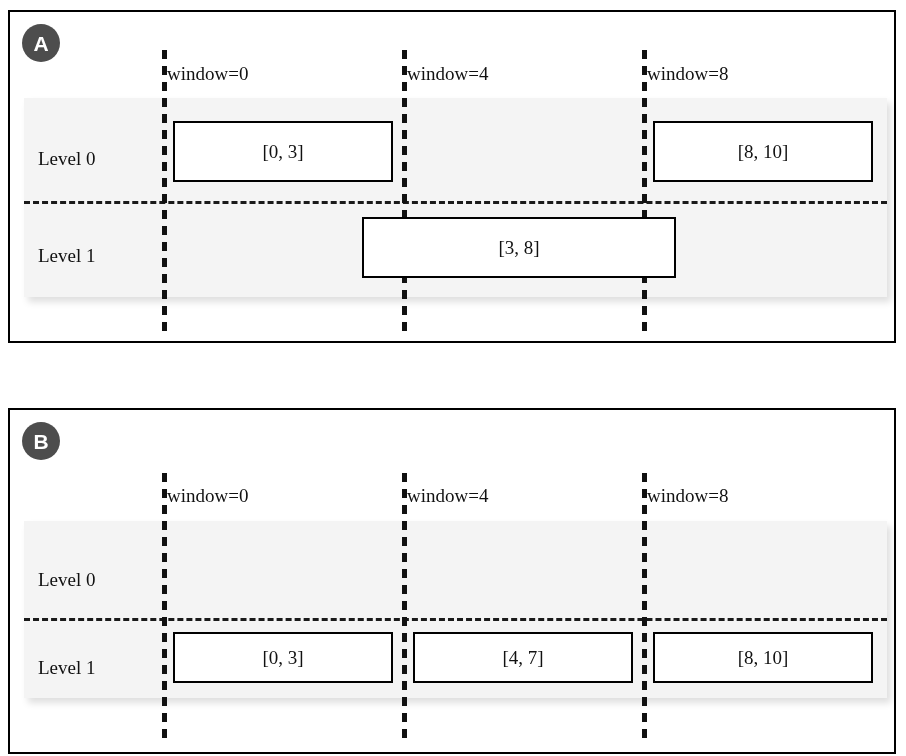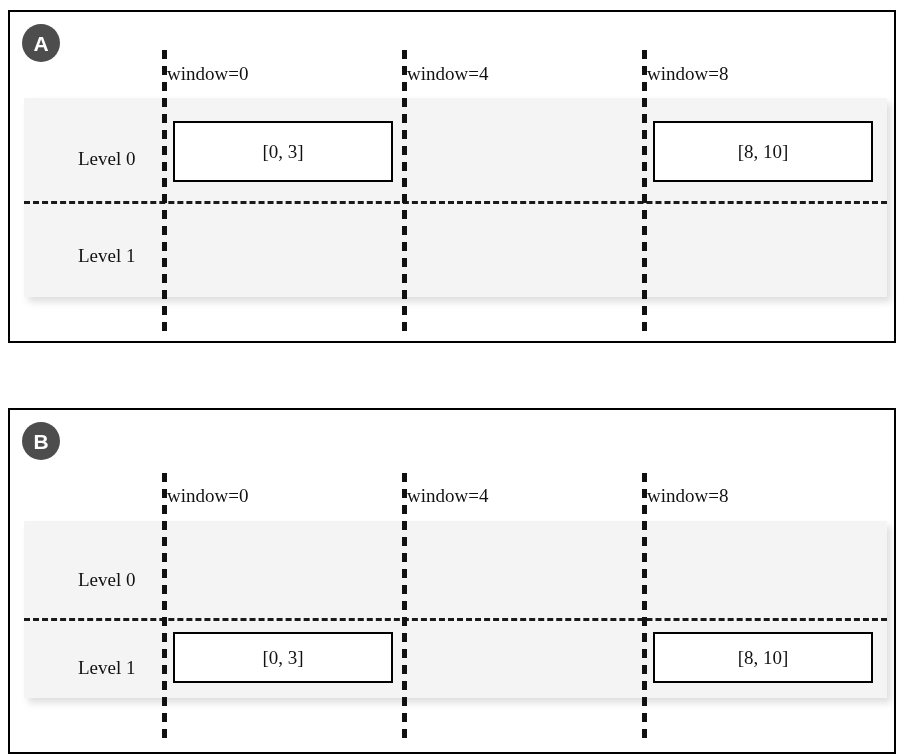--- a/index.html
+++ b/index.html
@@ -83,21 +83,20 @@
     line-height: 1;
     white-space: nowrap;
   }
 
   
   .levellabel {
     position: absolute;
     font-size: 19px;
     line-height: 1;
     white-space: nowrap;
-    margin-left: 40px;
   }
 
   
   .ibox {
     position: absolute;
     box-sizing: border-box;
     border: 2.5px solid #000000;
     background: #ffffff;
     display: flex;
     align-items: center;
@@ -151,20 +150,21 @@
 
     <div class="winlabel" style="left:157px; top:52px; width:235px;">window=0</div>
     <div class="winlabel" style="left:397px; top:52px; width:235px;">window=4</div>
     <div class="winlabel" style="left:637px; top:52px; width:240px;">window=8</div>
 
     <div class="levellabel" style="left:28px; top:137px;">Level 0</div>
     <div class="levellabel" style="left:28px; top:234px;">Level 1</div>
 
     <div class="ibox" style="left:163px; top:109px; width:220px; height:61px;">[0, 3]</div>
     <div class="ibox" style="left:643px; top:109px; width:220px; height:61px;">[8, 10]</div>
+    <div class="ibox" style="left:352px; top:205px; width:314px; height:61px;">[3, 8]</div>
 
   </div>
 
   <div id="transition">
     <svg id="down-arrow" viewBox="0 0 56 57" xmlns="http://www.w3.org/2000/svg" aria-hidden="true">
       <polygon points="19,0 37,0 37,31 54,31 28,57 2,31 19,31" fill="#a6a6a6"></polygon>
     </svg>
     <div id="transition-caption">Strict window compaction, window = 4</div>
   </div>
 
@@ -181,17 +181,18 @@
     <div class="wincol" style="left:632px; top:63px; height:271px;"></div>
 
     <div class="winlabel" style="left:157px; top:76px; width:235px;">window=0</div>
     <div class="winlabel" style="left:397px; top:76px; width:235px;">window=4</div>
     <div class="winlabel" style="left:637px; top:76px; width:240px;">window=8</div>
 
     <div class="levellabel" style="left:28px; top:160px;">Level 0</div>
     <div class="levellabel" style="left:28px; top:248px;">Level 1</div>
 
     <div class="ibox" style="left:163px; top:222px; width:220px; height:51px;">[0, 3]</div>
+    <div class="ibox" style="left:403px; top:222px; width:220px; height:51px;">[4, 7]</div>
     <div class="ibox" style="left:643px; top:222px; width:220px; height:51px;">[8, 10]</div>
 
   </div>
 
 </div>
 
 </body></html>

